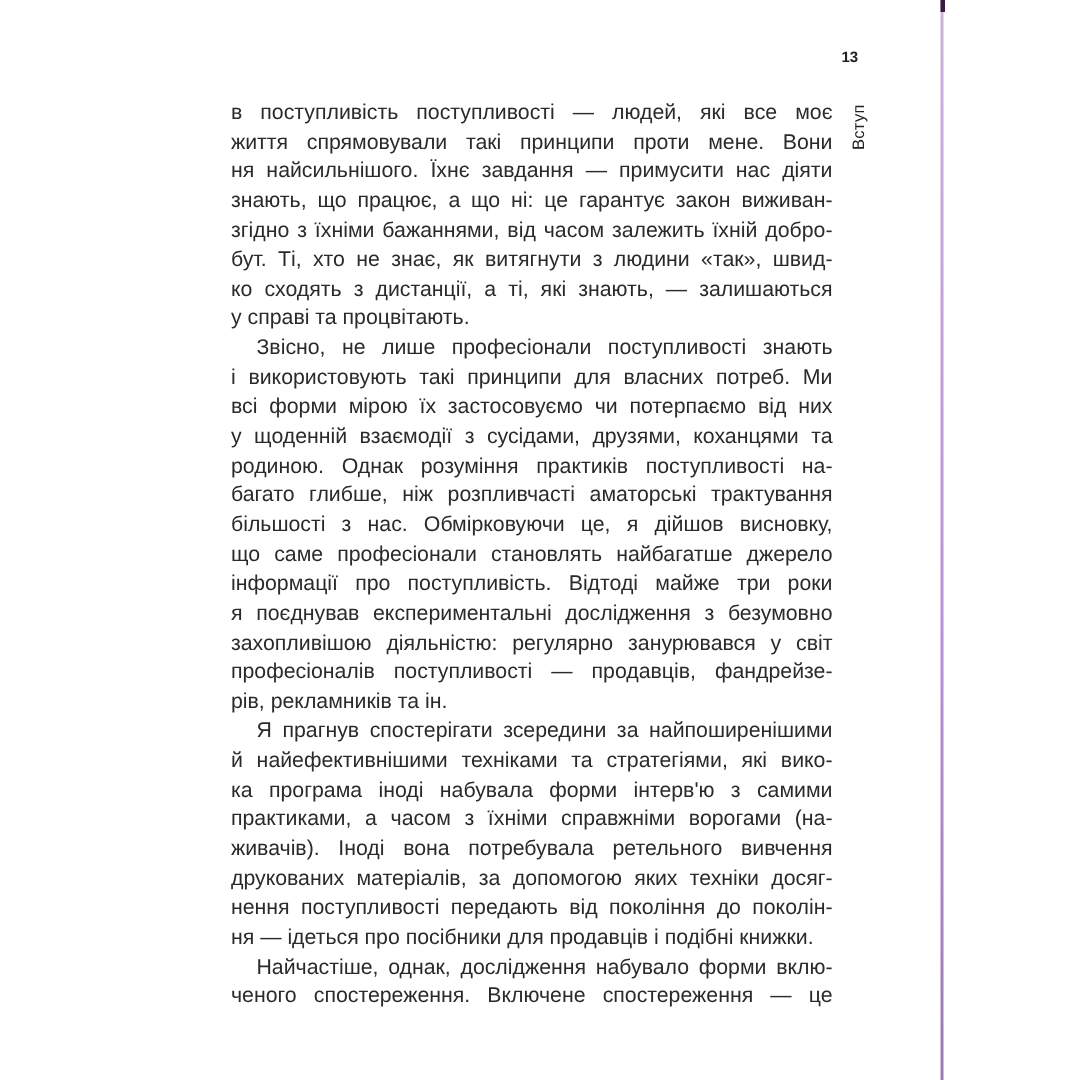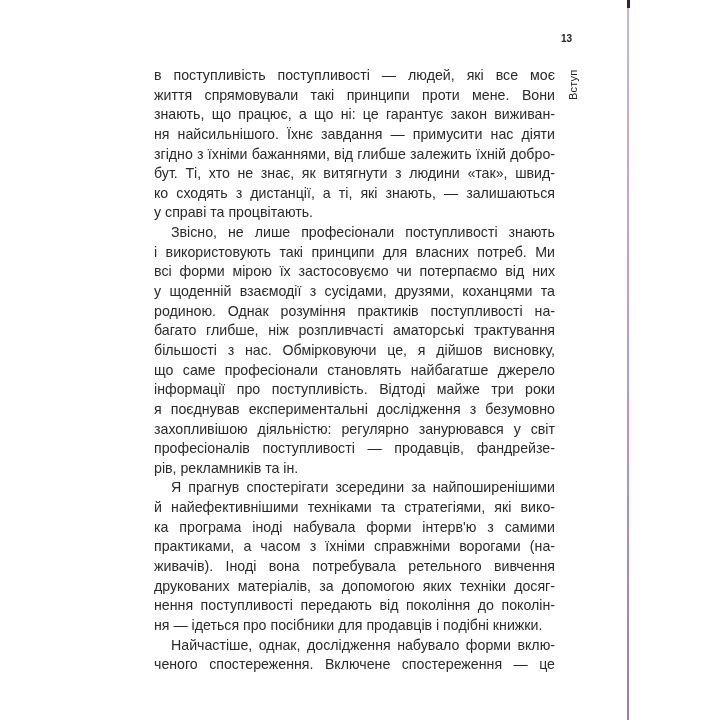--- a/index.html
+++ b/index.html
@@ -45,23 +45,23 @@
   <div class="edge-line"></div>
   <div class="edge-mark"></div>
 
   <div class="page-number">13</div>
   <div class="running-head">Вступ</div>
 
   <div class="body-text" id="body-text">
       <div>
         <span class="line">в поступливість поступливості — людей, які все моє</span>
         <span class="line">життя спрямовували такі принципи проти мене. Вони</span>
+        <span class="line">ня найсильнішого. Їхнє завдання — примусити нас діяти</span>
         <span class="line">знають, що працює, а що ні: це гарантує закон виживан-</span>
-        <span class="line">ня найсильнішого. Їхнє завдання — примусити нас діяти</span>
-        <span class="line">згідно з їхніми бажаннями, від глибше залежить їхній добро-</span>
+        <span class="line">згідно з їхніми бажаннями, від часом залежить їхній добро-</span>
         <span class="line">бут. Ті, хто не знає, як витягнути з людини «так», швид-</span>
         <span class="line">ко сходять з дистанції, а ті, які знають, — залишаються</span>
         <span class="line last">у справі та процвітають.</span>
       </div>
       <div>
         <span class="line indent">Звісно, не лише професіонали поступливості знають</span>
         <span class="line">і використовують такі принципи для власних потреб. Ми</span>
         <span class="line">всі форми мірою їх застосовуємо чи потерпаємо від них</span>
         <span class="line">у щоденній взаємодії з сусідами, друзями, коханцями та</span>
         <span class="line">родиною. Однак розуміння практиків поступливості на-</span>

